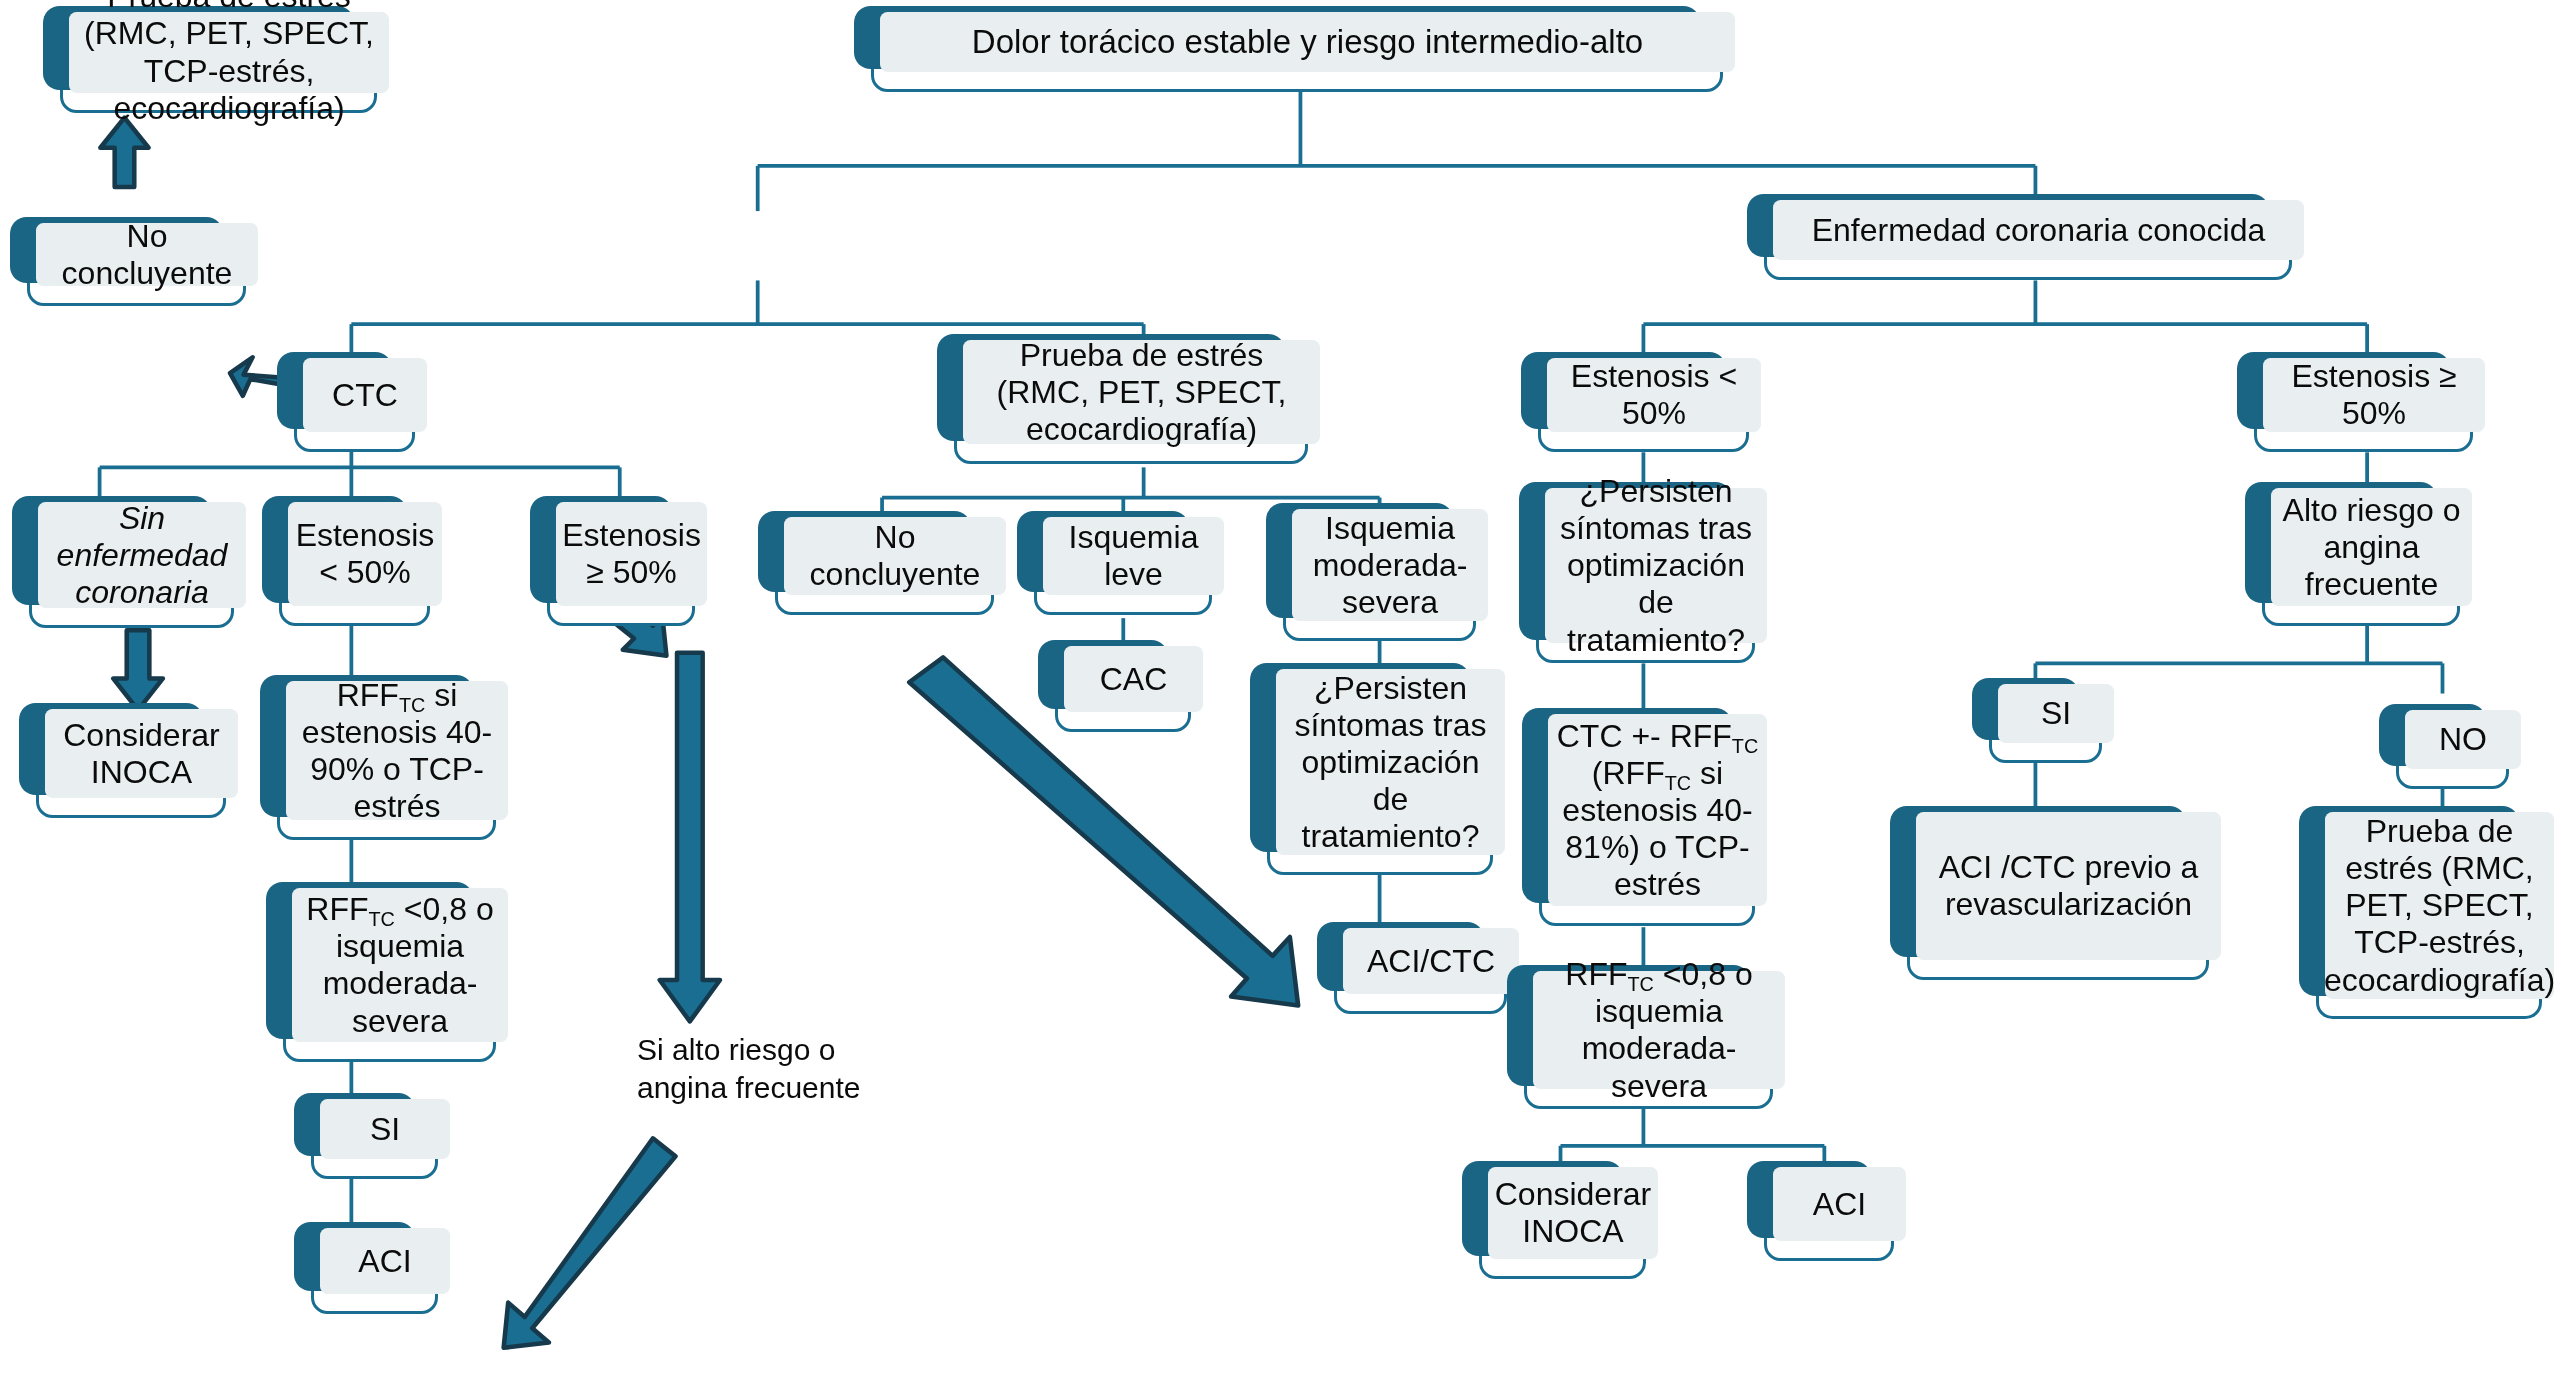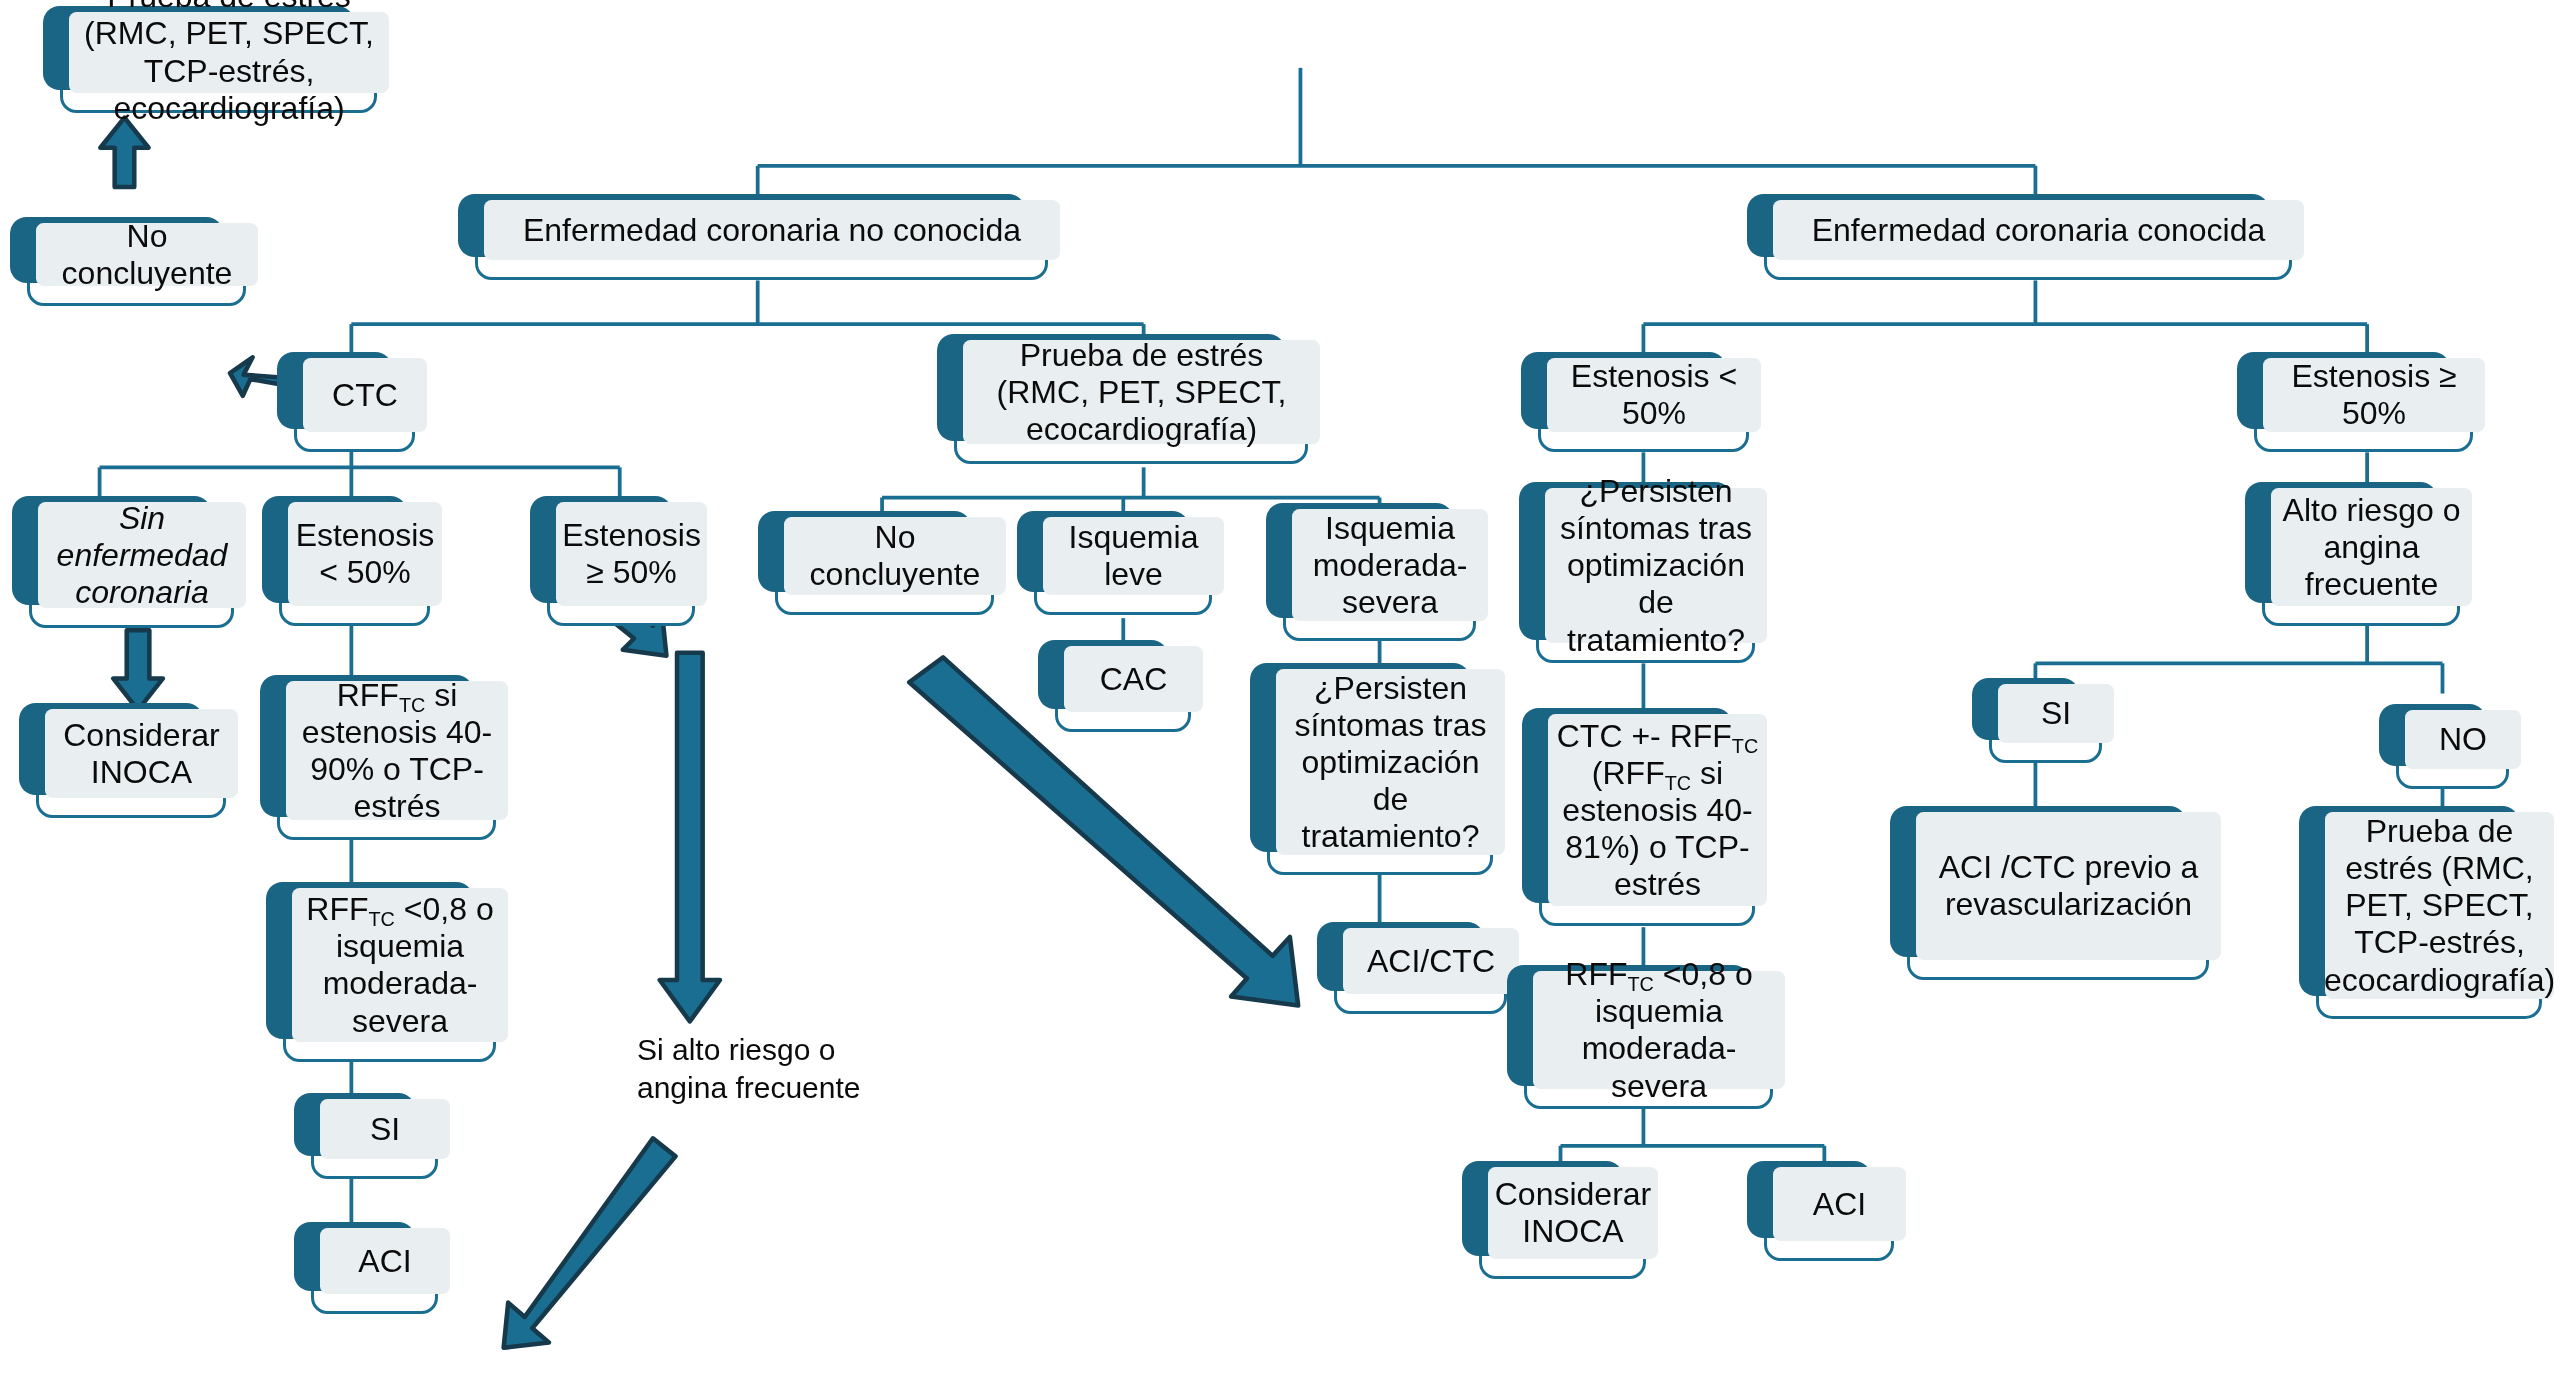--- a/index.html
+++ b/index.html
@@ -187,32 +187,32 @@
       <path d="M1206 905 L1251 872 L1688 1268 L1711 1243 L1722 1334 L1633 1322 L1654 1298 Z" fill="#1a6e91" stroke="#16394b" stroke-width="6" stroke-linejoin="round"></path>
     </g>
   </svg>
 
   <div class="node fs42" style="left:60px; top:22.6px; width:317px; height:90px;">
     <div class="inner">
       <span class="txt">Prueba de estrés (RMC, PET, SPECT, TCP-estrés, ecocardiografía)</span>
     </div>
   </div>
 
+  <div class="node fs44" style="left:871px; top:22.6px; width:852px; height:69px;">
+    <div class="inner">
+      <span class="txt">Dolor torácico estable y riesgo intermedio-alto</span>
+    </div>
+  </div>
 
   <div class="node fs42" style="left:27px; top:234px; width:219px; height:72px;">
     <div class="inner">
       <span class="txt">No concluyente</span>
     </div>
   </div>
 
-  <div class="node fs42" style="left:475px; top:211px; width:573px; height:69px;">
-    <div class="inner">
-      <span class="txt">Enfermedad coronaria no conocida</span>
-    </div>
-  </div>
 
   <div class="node fs42" style="left:1764px; top:211px; width:528px; height:69px;">
     <div class="inner">
       <span class="txt">Enfermedad coronaria conocida</span>
     </div>
   </div>
 
   <div class="node fs42" style="left:294px; top:369px; width:121px; height:83px;">
     <div class="inner">
       <span class="txt">CTC</span>

